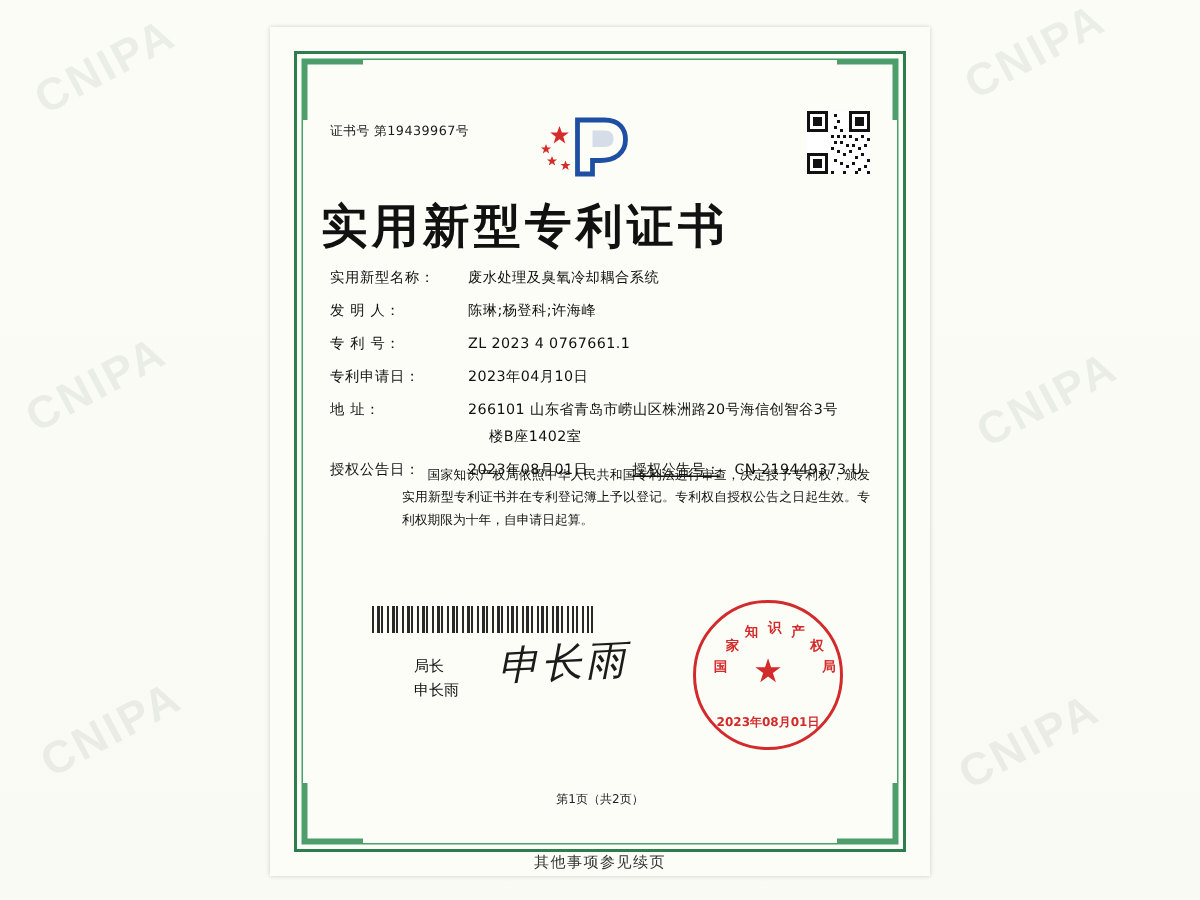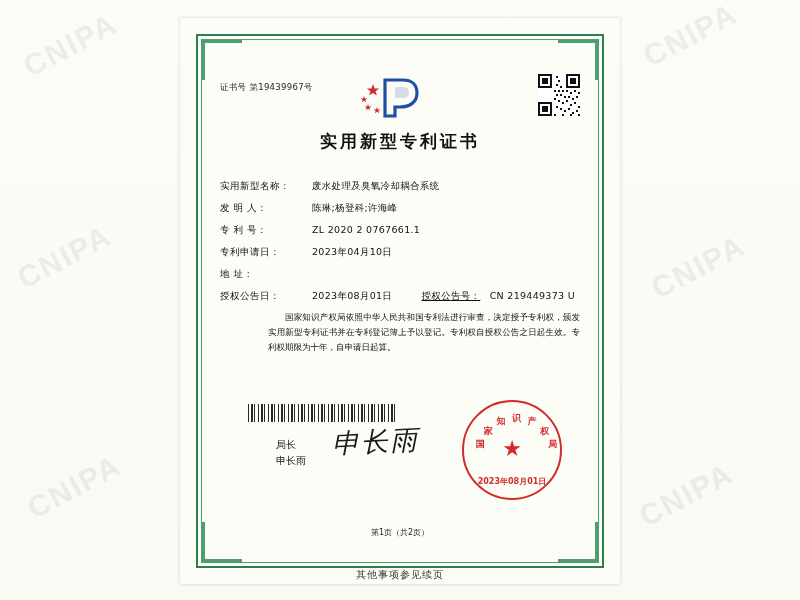--- a/index.html
+++ b/index.html
@@ -100,22 +100,22 @@
     left: 50%;
     top: 22px;
     transform: translateX(-50%);
     width: 90px;
     height: 46px;
   }
   .title {
     position: absolute;
     left: 0; right: 0;
     top: 78px;
-    text-align: center;
-    font-size: 17px;
+    text-align: left;
+    font-size: 31px;
     font-weight: bold;
     letter-spacing: 3px;
     color: #111;
     font-family: "DejaVu Sans", sans-serif;
   }
   .fields {
     position: absolute;
     left: 6px;
     right: 6px;
     top: 125px;
@@ -353,31 +353,35 @@
           <div class="fvalue">废水处理及臭氧冷却耦合系统</div>
         </div>
 
         <div class="frow">
           <div class="flabel">发 明 人：</div>
           <div class="fvalue">陈琳;杨登科;许海峰</div>
         </div>
 
         <div class="frow">
           <div class="flabel">专 利 号：</div>
-          <div class="fvalue">ZL 2020 2 0767661.1</div>
+          <div class="fvalue">ZL 2023 4 0767661.1</div>
         </div>
 
         <div class="frow">
           <div class="flabel">专利申请日：</div>
           <div class="fvalue">2023年04月10日</div>
         </div>
 
 
         <div class="frow">
           <div class="flabel">地 址：</div>
+          <div class="fvalue">
+            <span>266101 山东省青岛市崂山区株洲路20号海信创智谷3号</span>
+            <span class="line2">楼B座1402室</span>
+          </div>
         </div>
 
         <div class="frow">
           <div class="flabel">授权公告日：</div>
           <div class="fvalue">
             <span>2023年08月01日</span>
             <span class="inline-label">授权公告号：</span>
             <span>CN 219449373 U</span>
           </div>
         </div>

